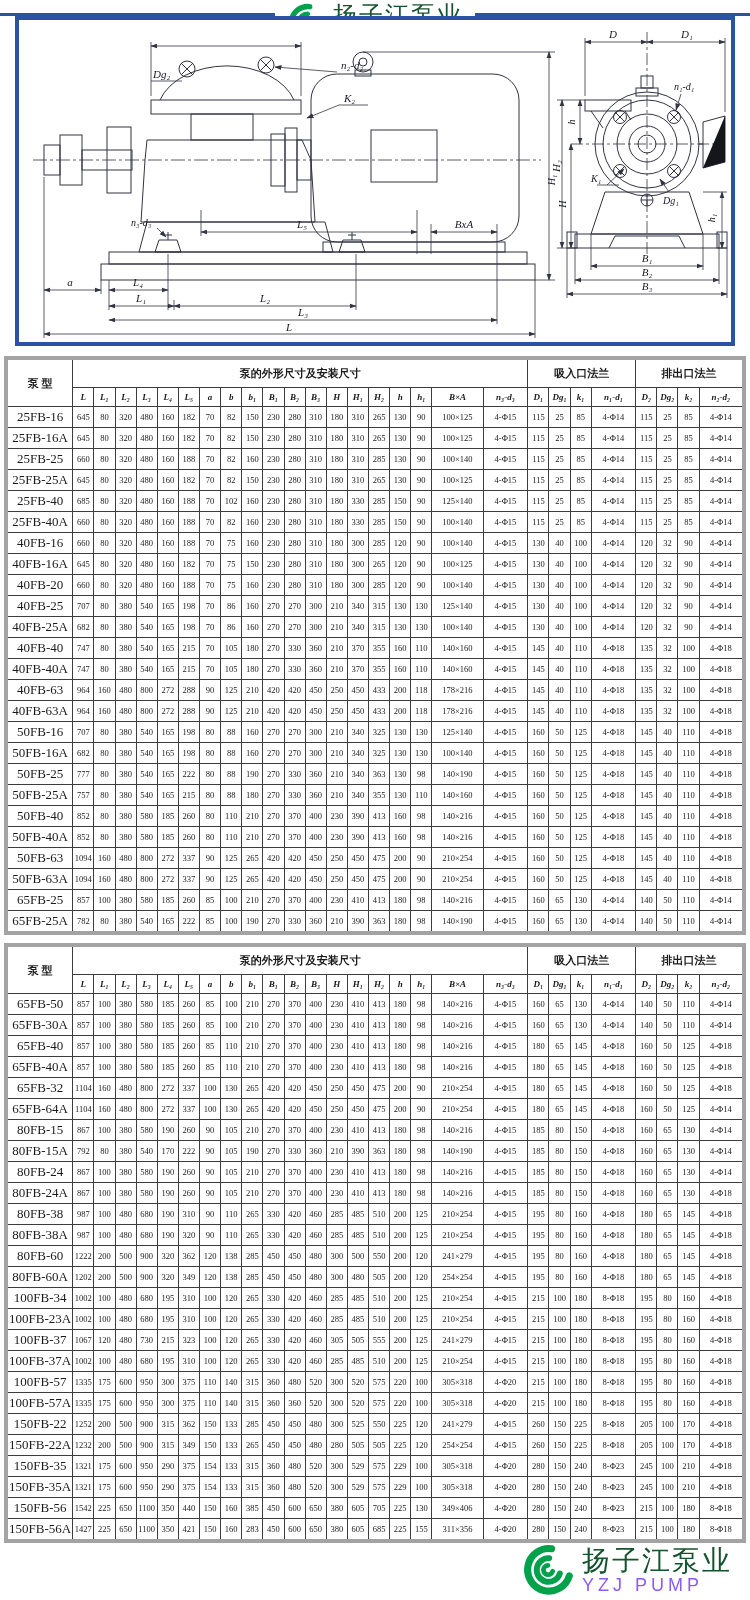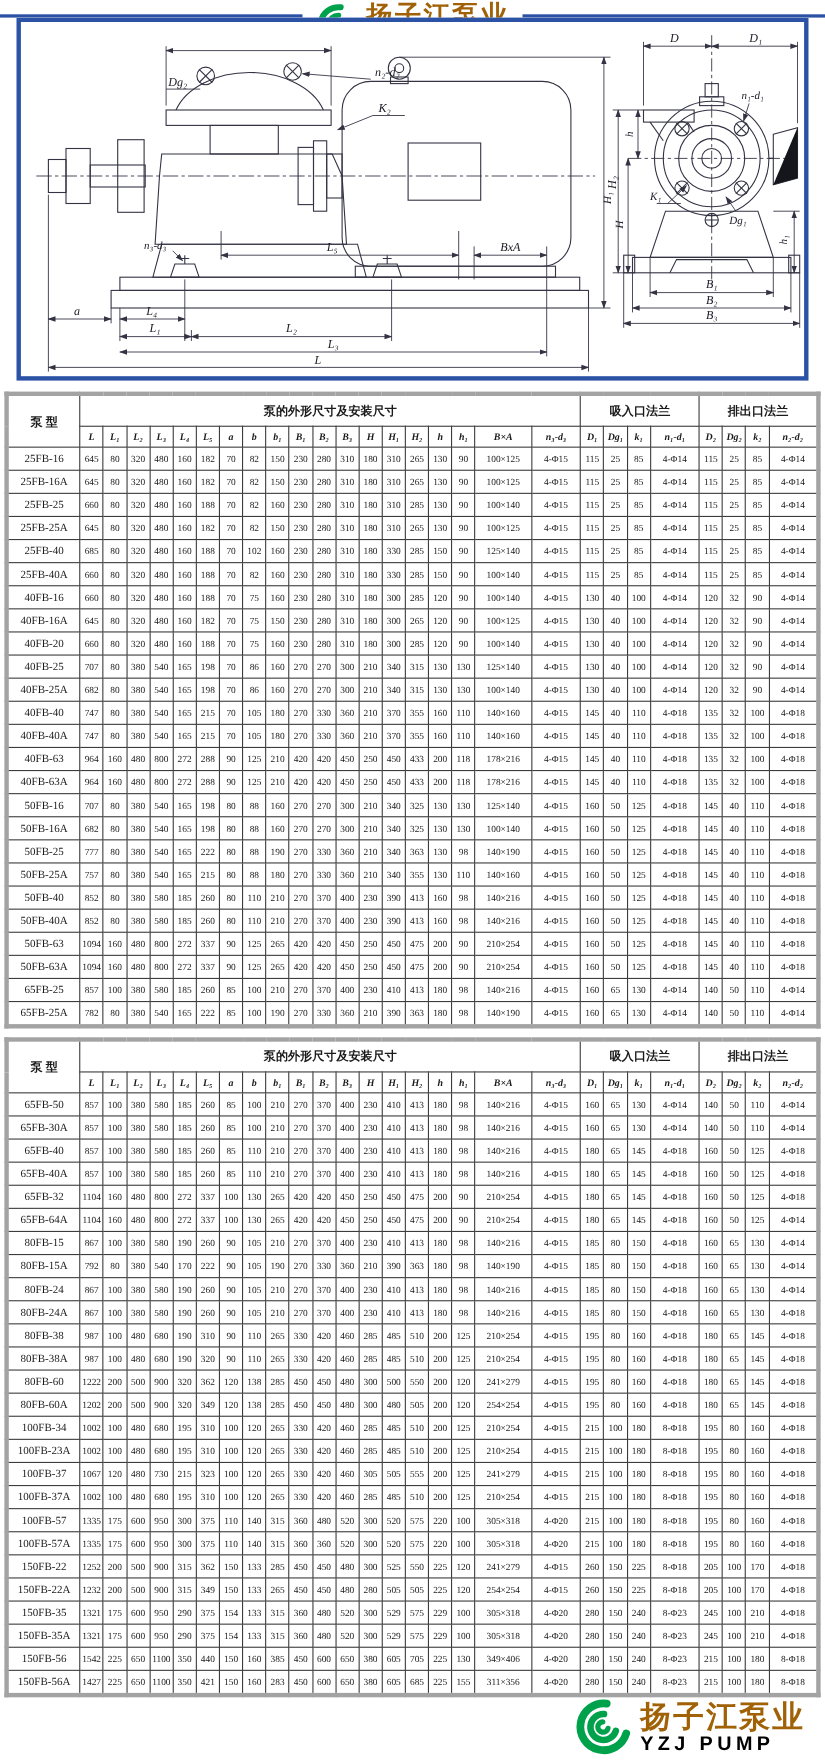--- a/index.html
+++ b/index.html
@@ -10,22 +10,22 @@
   }
   
   .top-header{position:relative;height:46px;}
   .top-rule{position:absolute;left:0;right:0;top:13px;height:3px;background:#2b52a5;}
   .logo{
     position:absolute;top:0;left:50%;transform:translateX(-50%);
     background:#fff;display:flex;align-items:center;gap:6px;padding:0 12px;height:46px;
   }
   .logo .swirl{flex:0 0 auto;}
   .logo-text{display:flex;flex-direction:column;line-height:1;}
-  .logo-cn{font-size:24px;font-weight:bold;color:#a16207;letter-spacing:2px;}
-  .logo-en{font-size:15px;font-weight:bold;color:#000000;letter-spacing:4px;margin-top:1px;}
+  .logo-cn{font-size:24px;font-weight:normal;color:#14532d;letter-spacing:2px;}
+  .logo-en{font-size:15px;font-weight:normal;color:#8b5cf6;letter-spacing:4px;margin-top:1px;}
   
   .bottom-logo{position:absolute;right:18px;top:1544px;background:#fff;display:flex;align-items:center;gap:8px;}
   .bottom-logo .logo-cn{font-size:28px;}
   .bottom-logo .logo-en{font-size:18px;}
   
   .panel{
     position:relative;margin:0 15px;margin-top:-30px;
     border:4px solid #2b52a5;height:322px;background:#fff;
   }
   .panel svg{display:block;margin-top:2px;}
@@ -35,21 +35,21 @@
   .tables{margin:10px 4px 0 4px;}
   table.spec{border-collapse:collapse;table-layout:fixed;width:100%;border:4px solid #a3a3a3;}
   table.spec + table.spec{margin-top:8px;}
   .spec th,.spec td{
     border:1px solid #3c3c3c;text-align:center;vertical-align:middle;
     overflow:hidden;white-space:nowrap;padding:0;
   }
   .spec .gh{font-size:11px;font-weight:600;height:27px;font-family:"Liberation Serif","DejaVu Serif",serif;}
   .spec .ch th{font-size:9px;height:18px;font-family:"Liberation Serif",serif;font-style:italic;font-weight:600;}
   .spec td{font-size:8.5px;height:20px;font-family:"Liberation Serif",serif;}
-  .spec td.model{font-size:10px;font-style:normal;}
+  .spec td.model{font-size:13px;font-style:normal;}
   col.c-model{width:60px;} col.c-num{width:19px;} col.c-bxa{width:46px;} col.c-nd{width:40px;}
 </style>
 </head>
 <body>
 
 <div class="top-header">
   <div class="top-rule"></div>
   <div class="logo">
     <svg class="swirl" width="40" height="40" viewBox="-22 -22 44 44">
       <path d="M 3,-18 A 18,18 0 1 0 18,5" fill="none" stroke="#00a14b" stroke-width="6" stroke-linecap="round"></path>

